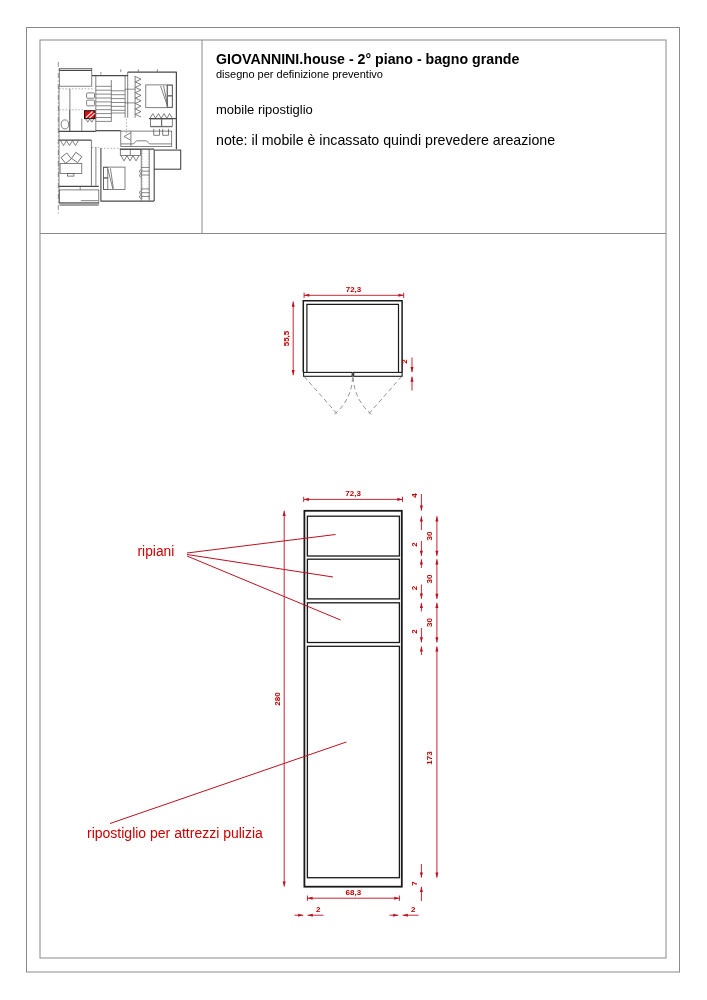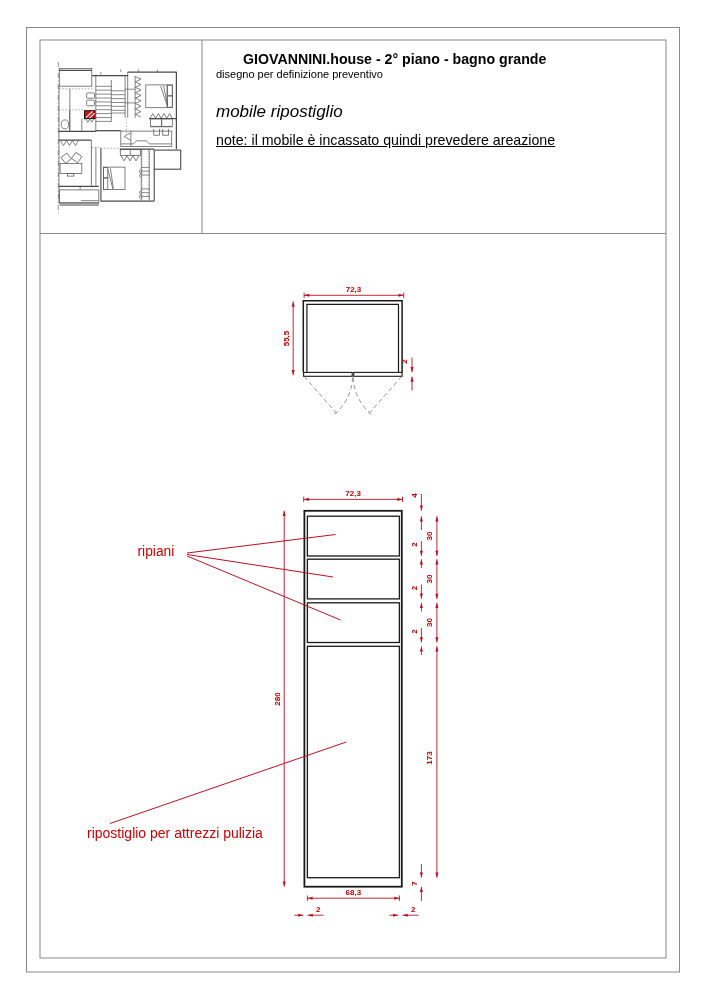--- a/index.html
+++ b/index.html
@@ -3,27 +3,27 @@
 <meta charset="utf-8">
 <style>
 html,body{margin:0;padding:0;background:#fff;}
 body{width:707px;height:1000px;position:relative;font-family:"Liberation Sans",sans-serif;}
 .t{position:absolute;white-space:nowrap;color:#000;}
 svg{position:absolute;left:0;top:0;}
 </style>
 </head>
 <body>
 
-<div class="t" style="left:216px;top:50.8px;font-size:14.2px;font-weight:bold;margin-left:27px;">GIOVANNINI.house - 2° piano - bagno grande</div>
+<div class="t" style="left:216px;top:50.8px;font-size:14.2px;font-weight:bold;">GIOVANNINI.house - 2° piano - bagno grande</div>
 
 <div class="t" style="left:216px;top:67.8px;font-size:11px;">disegno per definizione preventivo</div>
 
-<div class="t" style="left:216px;top:101.8px;font-size:17px;font-style:italic;">mobile ripostiglio</div>
-
-<div class="t" style="left:216px;top:131.6px;font-size:14.2px;text-decoration:underline;">note: il mobile è incassato quindi prevedere areazione</div>
+<div class="t" style="left:216px;top:101.8px;font-size:13px;">mobile ripostiglio</div>
+
+<div class="t" style="left:216px;top:131.6px;font-size:14.2px;">note: il mobile è incassato quindi prevedere areazione</div>
 <svg width="707" height="1000" viewBox="0 0 707 1000">
 
 <rect x="26.5" y="27.5" width="653" height="944.5" fill="none" stroke="#8a8a8a" stroke-width="1"></rect>
 
 <rect x="40" y="40" width="626" height="918" fill="none" stroke="#8a8a8a" stroke-width="1"></rect>
 
 <line x1="40" y1="233.5" x2="666" y2="233.5" stroke="#8a8a8a" stroke-width="1"></line>
 
 <line x1="202" y1="40" x2="202" y2="233.5" stroke="#8a8a8a" stroke-width="1"></line>
 

